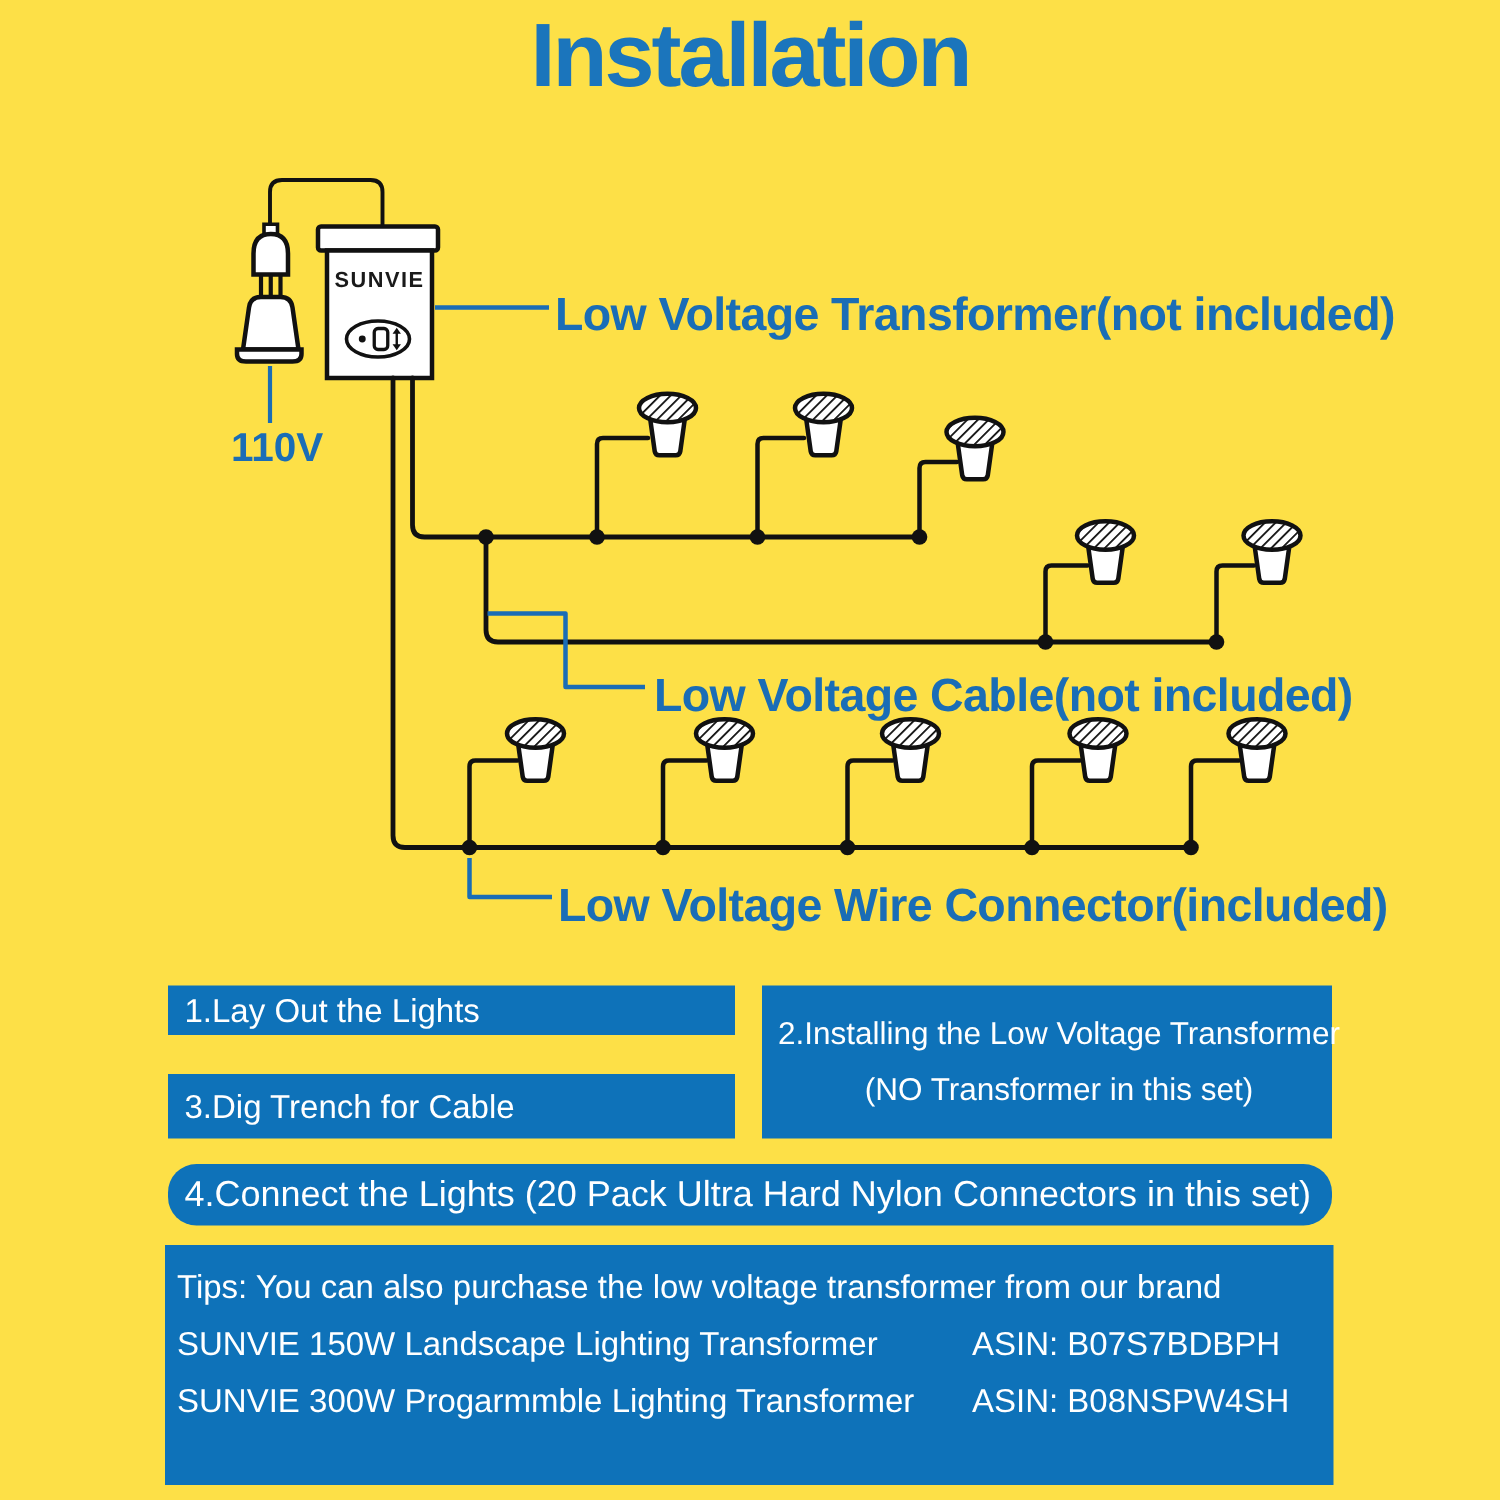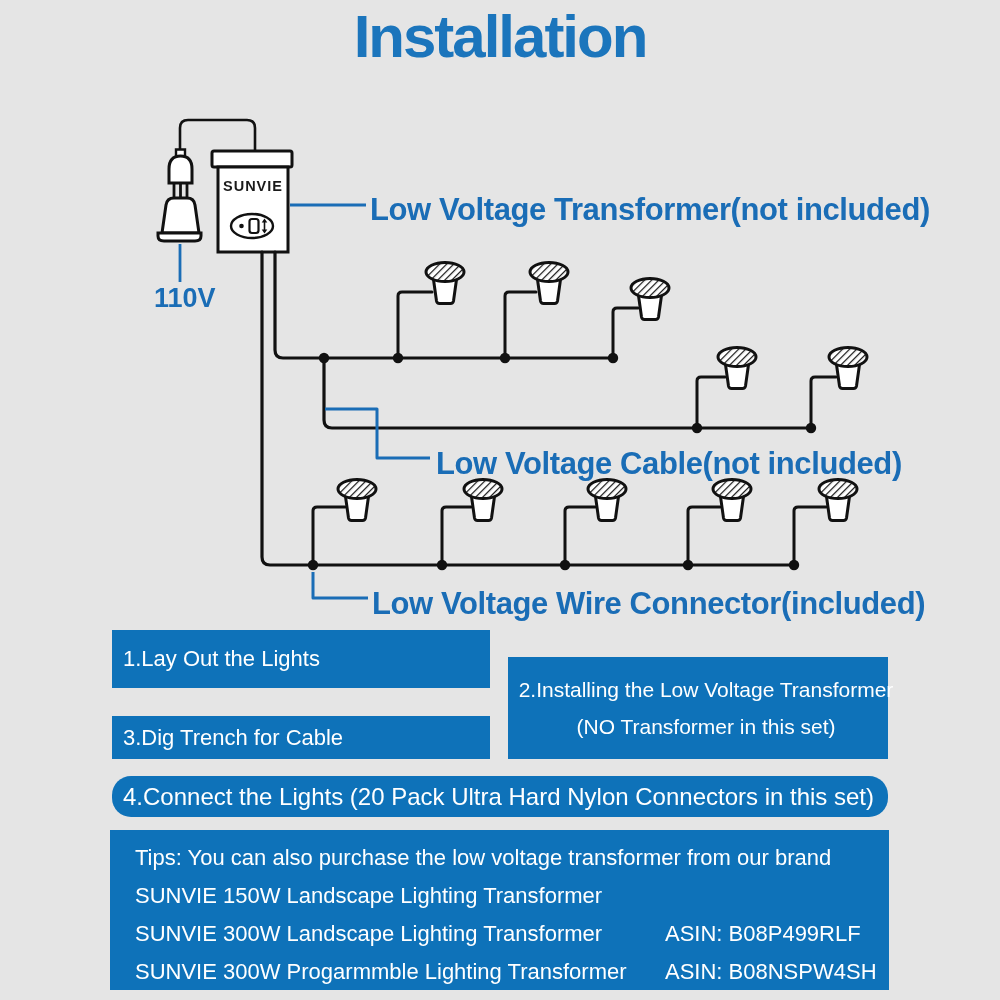--- a/index.html
+++ b/index.html
@@ -1,29 +1,29 @@
 <!DOCTYPE html>
 <html><head>
 <meta charset="utf-8">
 <style>
   html,body{margin:0;padding:0;background:#fff;}
-  .canvas{position:relative;width:1000px;height:1000px;background:#e5e5e5;overflow:hidden;
+  .canvas{position:relative;width:1000px;height:1000px;background:#fde047;overflow:hidden;
           font-family:"Liberation Sans",sans-serif;}
   .title{position:absolute;top:2px;left:0;right:0;text-align:center;
          font-size:60px;font-weight:bold;letter-spacing:-2px;color:#1B75BC;}
   .diagram-svg{position:absolute;left:0;top:0;}
   .dlabel{position:absolute;font-weight:bold;font-size:31px;color:#1A6DB6;
           letter-spacing:-0.4px;white-space:nowrap;}
   .volt{position:absolute;font-weight:bold;font-size:27px;color:#1A6DB6;white-space:nowrap;}
   .bluebox{position:absolute;background:#0E72B9;color:#ffffff;box-sizing:border-box;}
   .step-single{display:flex;align-items:center;padding-left:11px;font-size:22px;}
   .step-double{display:flex;flex-direction:column;align-items:center;justify-content:center;
                gap:13px;font-size:21px;text-align:center;padding-left:16px;}
   .box4{font-size:24px;border-radius:19px;}
-  .tips{padding:13px 0 0 25px;font-size:22px;}
+  .tips{padding:13px 0 0 8px;font-size:22px;}
   .tips-header{height:34px;line-height:30px;}
   .tip-row{display:flex;height:38px;align-items:center;}
   .tip-name{min-width:530px;}
   .tip-asin{white-space:nowrap;}
   .nowrap{white-space:nowrap;}
 </style>
 </head>
 <body>
 
 <div class="canvas">
@@ -147,45 +147,42 @@
         <circle cx="688" cy="565" r="5.2" fill="#111"></circle>
         <circle cx="794" cy="565" r="5.2" fill="#111"></circle>
       </g>
   </svg>
 
   <div class="volt" style="left:154px;top:283px;">110V</div>
   <div class="dlabel" style="left:370px;top:192px;">Low Voltage Transformer(not included)</div>
   <div class="dlabel" style="left:436px;top:446px;">Low Voltage Cable(not included)</div>
   <div class="dlabel" style="left:372px;top:586px;">Low Voltage Wire Connector(included)</div>
 
-  <div class="bluebox step-single" style="left:112px;top:630px;width:378px;height:58px;">
+  <div class="bluebox step-single" style="left:112px;top:657px;width:378px;height:33px;">
     <span class="nowrap">1.Lay Out the Lights</span>
   </div>
 
   <div class="bluebox step-double" style="left:508px;top:657px;width:380px;height:102px;">
     <span class="nowrap">2.Installing the Low Voltage Transformer</span>
     <span class="nowrap">(NO Transformer in this set)</span>
   </div>
 
   <div class="bluebox step-single" style="left:112px;top:716px;width:378px;height:43px;">
     <span class="nowrap">3.Dig Trench for Cable</span>
   </div>
 
   <div class="bluebox step-single box4" style="left:112px;top:776px;width:776px;height:41px;">
     <span class="nowrap">4.Connect the Lights (20 Pack Ultra Hard Nylon Connectors in this set)</span>
   </div>
 
   <div class="bluebox tips" style="left:110px;top:830px;width:779px;height:160px;">
     <div class="tips-header nowrap">Tips: You can also purchase the low voltage transformer from our brand</div>
     <div class="tip-row">
       <span class="tip-name nowrap">SUNVIE 150W Landscape Lighting Transformer</span>
-    </div>
-    <div class="tip-row">
-      <span class="tip-name nowrap">SUNVIE 300W Landscape Lighting Transformer</span>
-      <span class="tip-asin">ASIN: B08P499RLF</span>
+      <span class="tip-asin">ASIN: B07S7BDBPH</span>
     </div>
     <div class="tip-row">
       <span class="tip-name nowrap">SUNVIE 300W Progarmmble Lighting Transformer</span>
       <span class="tip-asin">ASIN: B08NSPW4SH</span>
     </div>
   </div>
 
 </div>
 
 </body></html>

